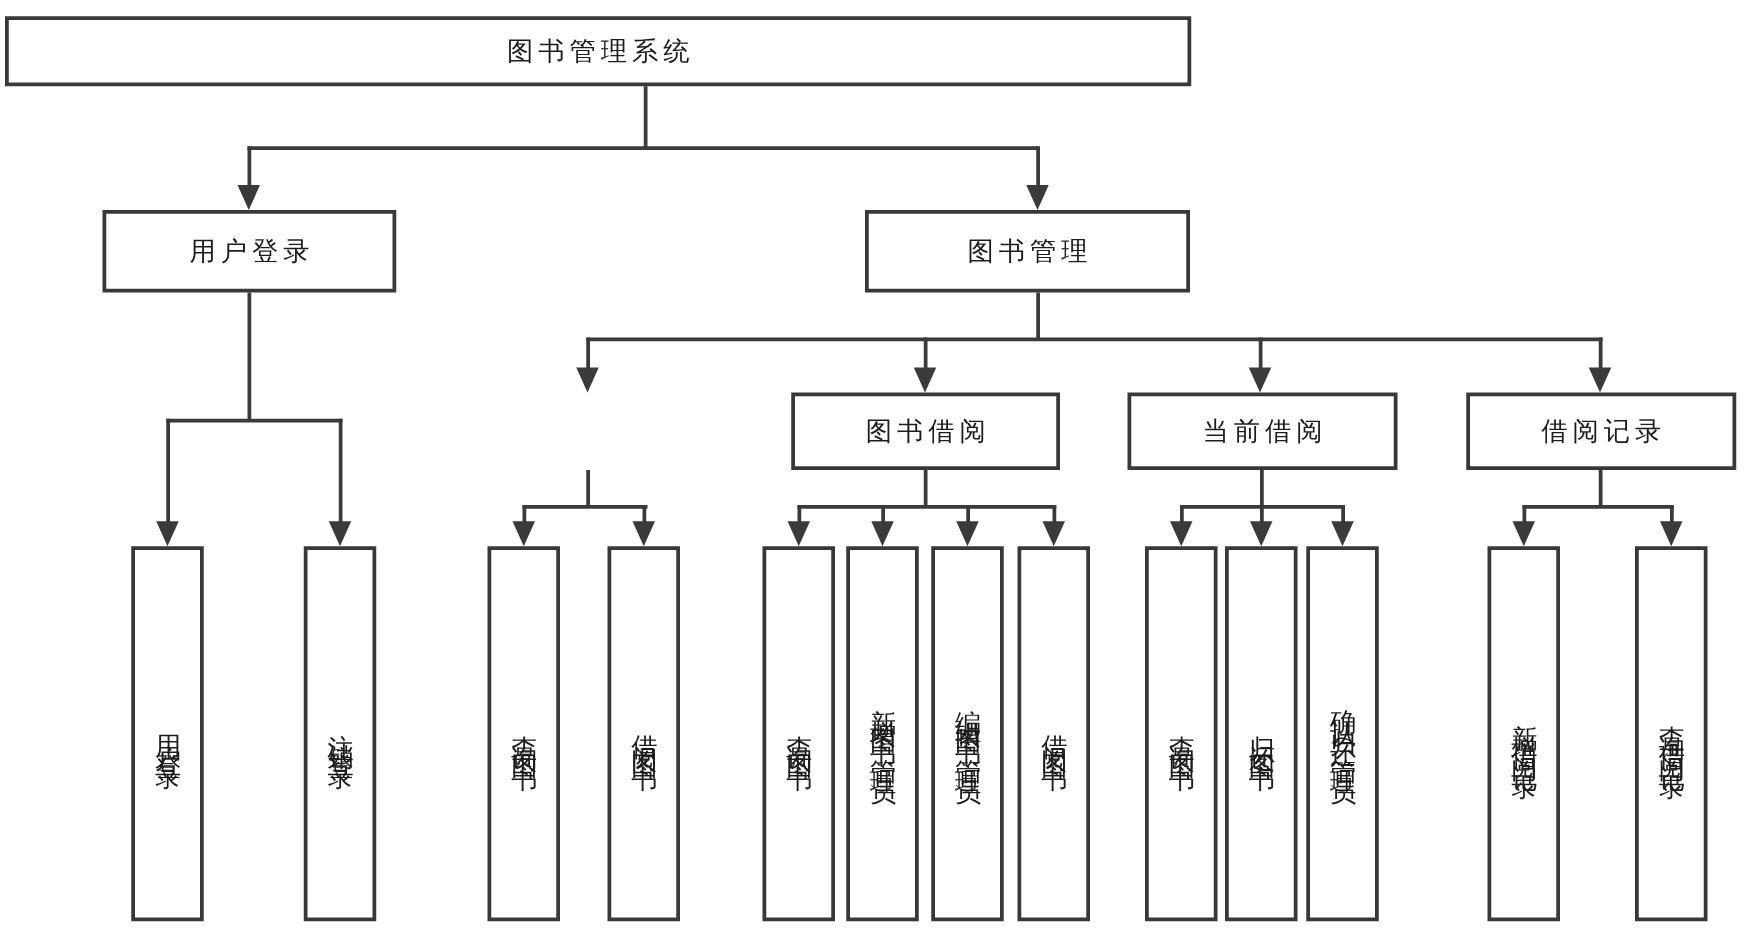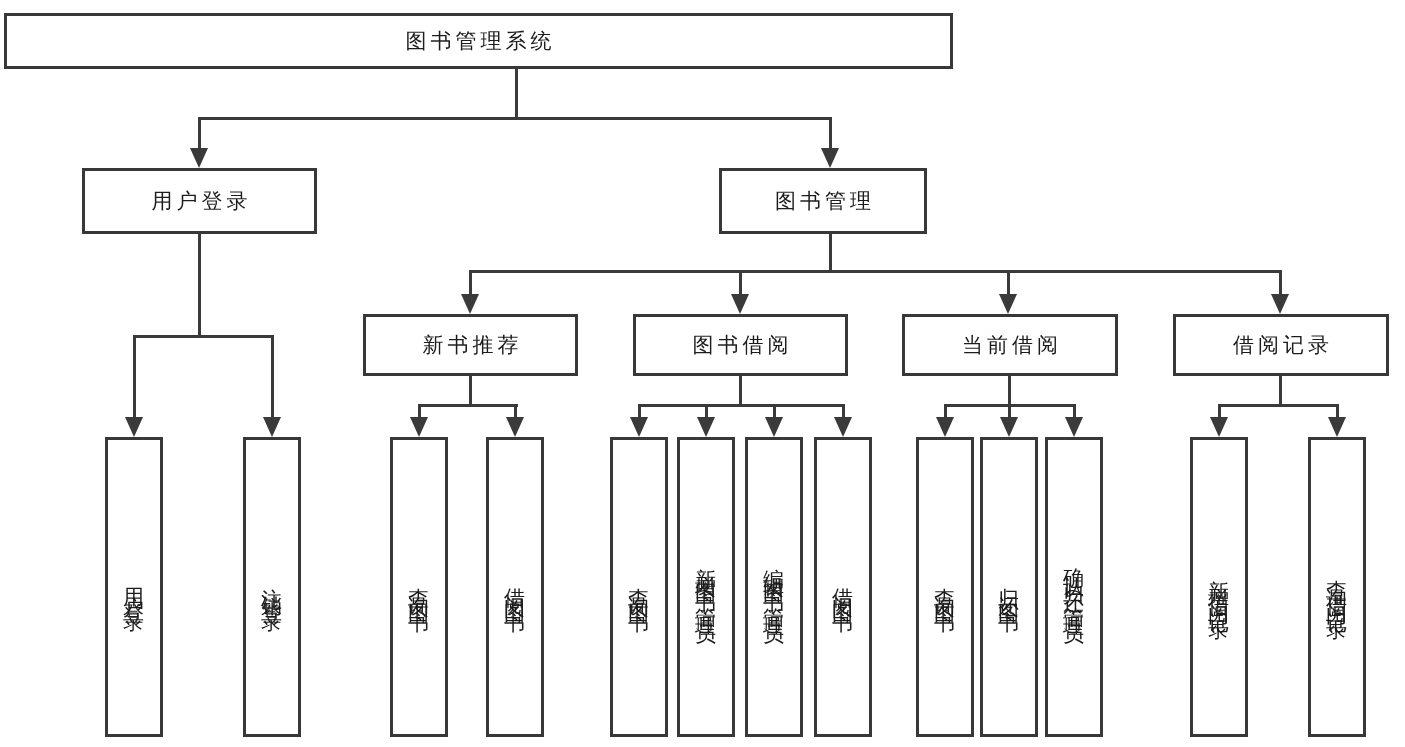--- a/index.html
+++ b/index.html
@@ -57,27 +57,24 @@
 
 <div class="canvas">
 
   <div class="box h root" style="left:4px;top:13px;width:949px;height:56px">
     <span>图书管理系统</span>
   </div>
 
   <div class="box h" style="left:82px;top:168px;width:235px;height:66px">
     <span>用户登录</span>
   </div>
-  <div class="box h" style="left:719px;top:168px;width:208px;height:66px">
+  <div class="box h" style="left:692px;top:168px;width:260px;height:66px">
     <span>图书管理</span>
   </div>
 
-  <div class="box h" style="left:363px;top:314px;width:215px;height:62px">
-    <span>新书推荐</span>
-  </div>
   <div class="box h" style="left:902px;top:314px;width:216px;height:62px">
     <span>当前借阅</span>
   </div>
   <div class="box h" style="left:633px;top:314px;width:215px;height:62px">
     <span>图书借阅</span>
   </div>
   <div class="box h" style="left:1173px;top:314px;width:216px;height:62px">
     <span>借阅记录</span>
   </div>
 

